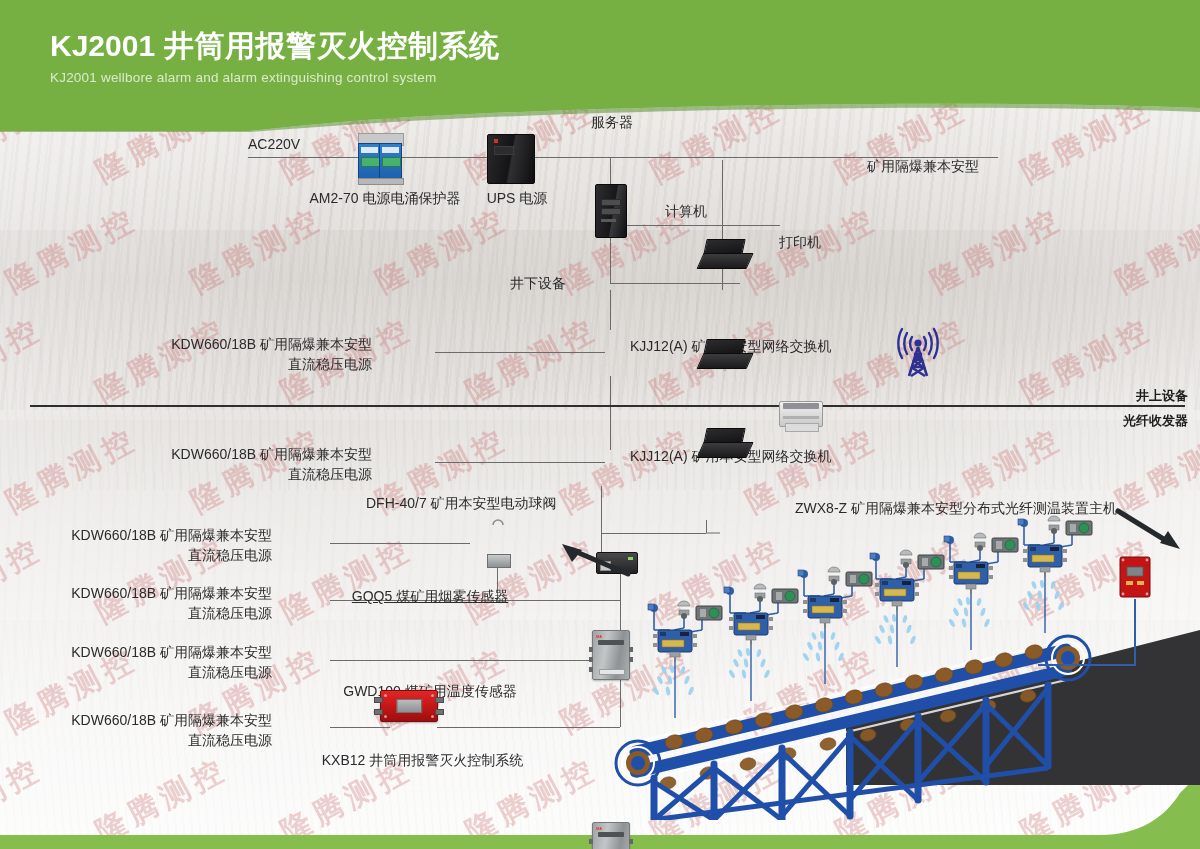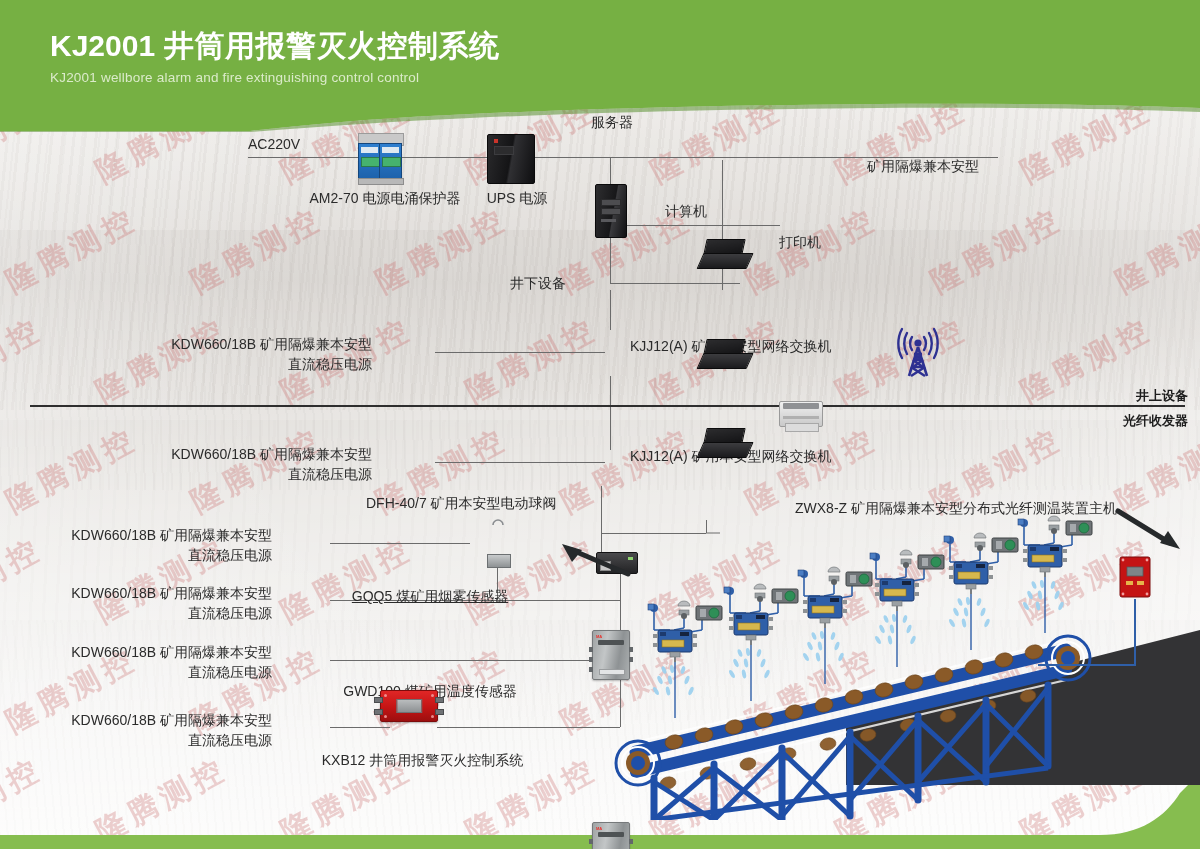--- a/index.html
+++ b/index.html
@@ -217,21 +217,21 @@
 
   <div class="hdr">
     <svg width="1200" height="132" viewBox="0 0 1200 132">
       <path d="M0,0 H1200 V108 C1000,100 700,104 470,114 C400,117 330,122 250,131 L0,131 Z" fill="#76b043"></path>
       <path d="M0,131 L250,131 C330,122 400,117 470,114 C700,104 1000,100 1200,108 L1200,112 C1000,104 700,108 470,118 C400,121 330,126 250,132 L0,132 Z" fill="#5b9233" opacity="0.55"></path>
     </svg>
     <div class="hdr-title">
       <span class="model">KJ2001</span>
       <span>井筒用报警灭火控制系统</span>
     </div>
-    <div class="hdr-sub">KJ2001 wellbore alarm and fire extinguishing control control</div>
+    <div class="hdr-sub">KJ2001 wellbore alarm and alarm extinguishing control system</div>
   </div>
 
   <div class="ftr">
     <svg width="1200" height="66" viewBox="0 0 1200 66">
       <path d="M0,52 H1100 C1140,52 1165,34 1180,10 L1190,0 L1200,0 L1200,66 L0,66 Z" fill="#86bd4f"></path>
       <path d="M0,56 H1200 V66 H0 Z" fill="#86bd4f"></path>
     </svg>
   </div>
 
   <div class="layer">

